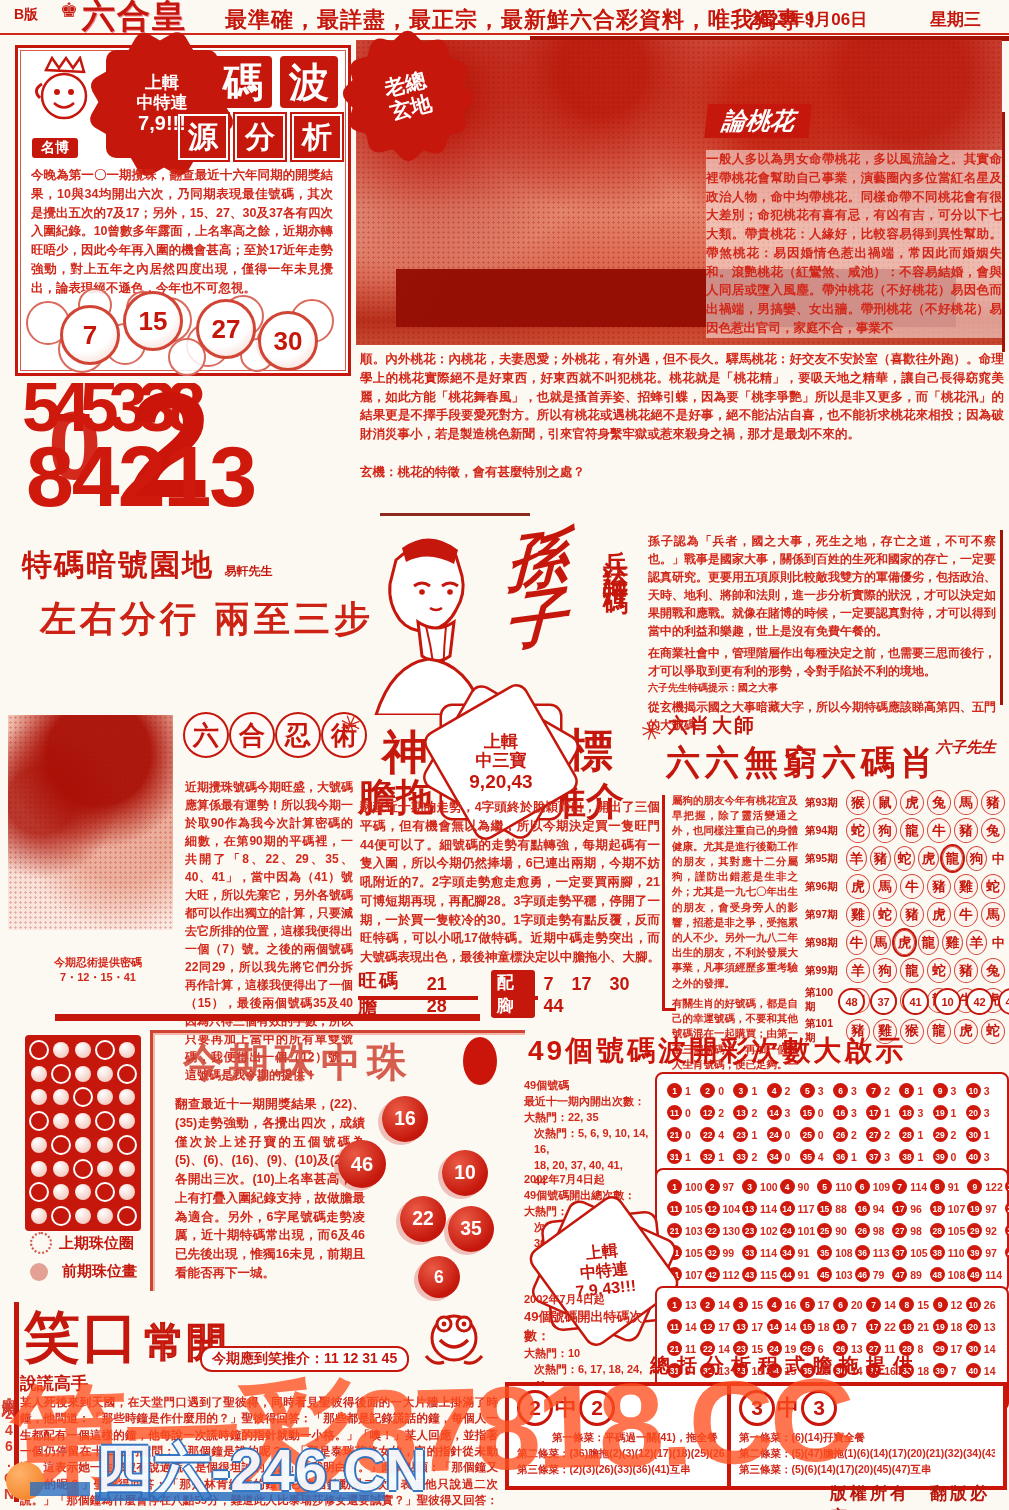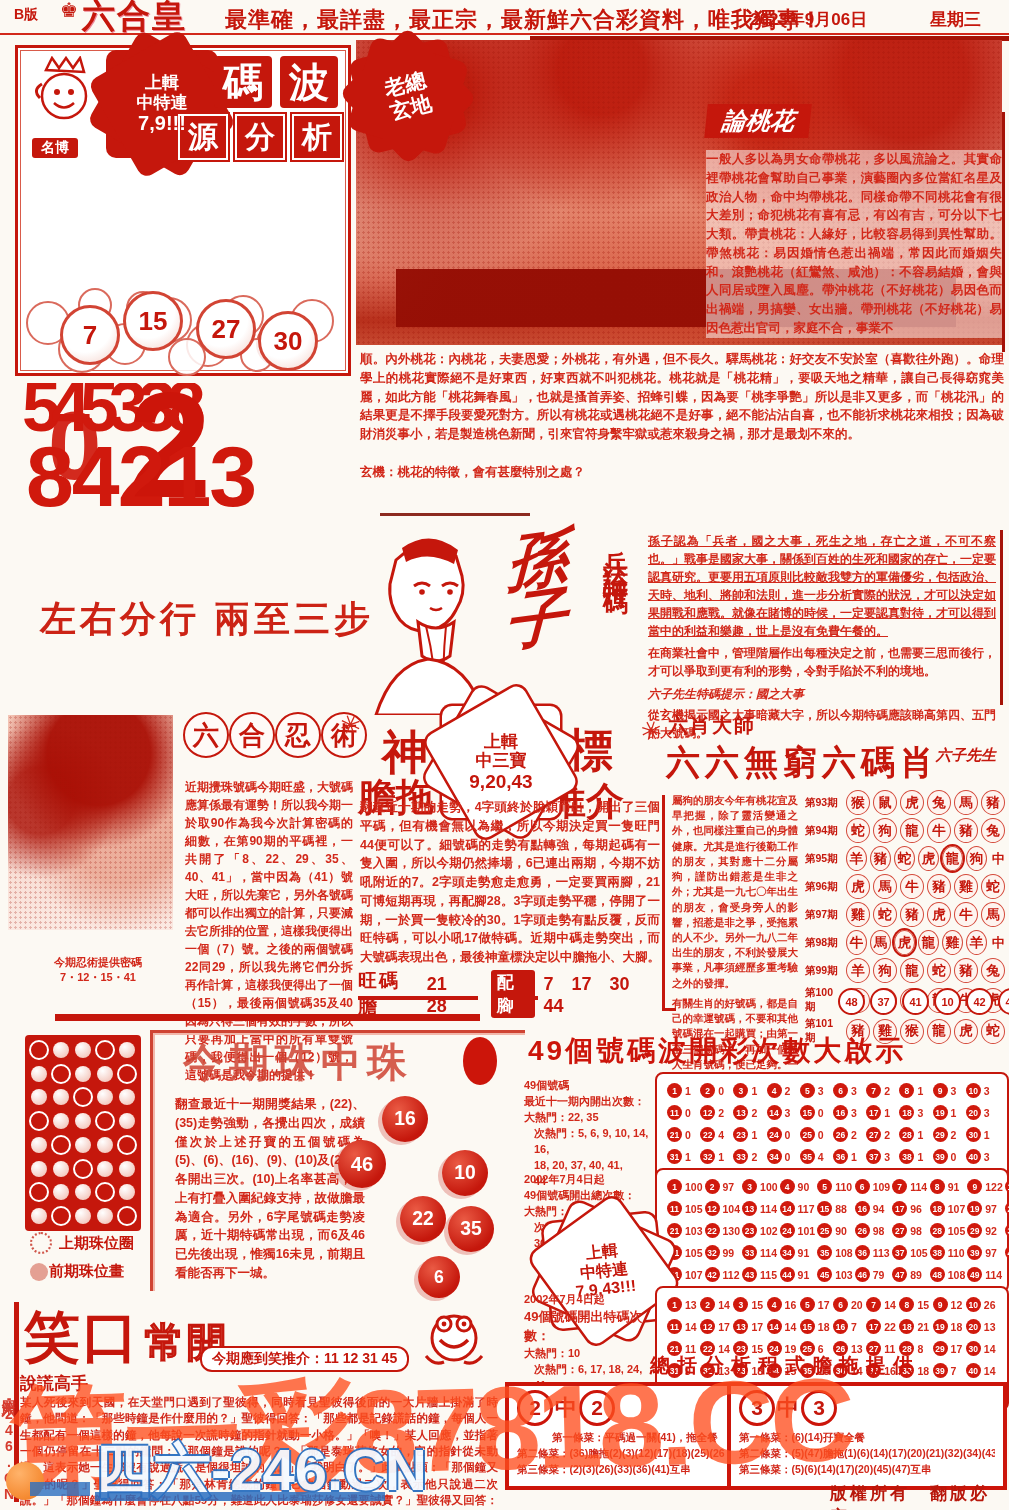--- a/index.html
+++ b/index.html
@@ -97,20 +97,21 @@
 
     <div class="abs" style="left:196px;top:8px;display:flex;gap:8px;">
       <span class="redbox b" style="width:58px;height:52px;font-size:40px;display:flex;align-items:center;justify-content:center;border-radius:4px;">碼</span>
       <span class="redbox b" style="width:58px;height:52px;font-size:40px;display:flex;align-items:center;justify-content:center;border-radius:4px;">波</span>
     </div>
     <div class="abs" style="left:160px;top:66px;display:flex;gap:7px;">
       <span class="redbox b" style="width:46px;height:42px;font-size:30px;display:flex;align-items:center;justify-content:center;border:2px solid #fff;outline:2px solid #c5170c;">源</span>
       <span class="redbox b" style="width:46px;height:42px;font-size:30px;display:flex;align-items:center;justify-content:center;border:2px solid #fff;outline:2px solid #c5170c;">分</span>
       <span class="redbox b" style="width:46px;height:42px;font-size:30px;display:flex;align-items:center;justify-content:center;border:2px solid #fff;outline:2px solid #c5170c;">析</span>
     </div>
+    <p class="bodytxt abs" style="left:13px;top:118px;width:302px;">今晚為第一〇一期攪珠，翻查最近十六年同期的開獎結果，10與34均開出六次，乃同期表現最佳號碼，其次是攪出五次的7及17；另外，15、27、30及37各有四次入圍紀錄。10曾數多年露面，上名率高之餘，近期亦轉旺唔少，因此今年再入圍的機會甚高；至於17近年走勢強勁，對上五年之內居然四度出現，僅得一年未見攪出，論表現絕不遜色，今年也不可忽視。</p>
 
     <div class="abs" style="left:0;top:235px;width:330px;height:88px;" id="mabo-balls">
         <div class="oball" style="left: 8px; top: 18px; width: 40px; height: 40px;"></div>
         <div class="oball" style="left: 40px; top: 42px; width: 44px; height: 44px;"></div>
         <div class="oball" style="left: 86px; top: 40px; width: 38px; height: 38px;"></div>
         <div class="oball" style="left: 128px; top: 14px; width: 42px; height: 42px;"></div>
         <div class="oball" style="left: 168px; top: 40px; width: 40px; height: 40px;"></div>
         <div class="oball" style="left: 204px; top: 12px; width: 38px; height: 38px;"></div>
         <div class="oball" style="left: 238px; top: 38px; width: 42px; height: 42px;"></div>
         <div class="oball" style="left: 272px; top: 16px; width: 40px; height: 40px;"></div>
@@ -125,20 +126,24 @@
       </div>
   </div>
 
   <div class="abs" style="left:20px;top:383px;width:322px;height:132px;overflow:hidden;">
     <span class="abs b" style="left:2px;top:-16px;font-size:70px;letter-spacing:-10px;color:#d0190d;">545338</span>
     <span class="abs b" style="left:28px;top:8px;font-size:96px;color:#d0190d;opacity:.92;">0</span>
     <span class="abs b" style="left:108px;top:-24px;font-size:150px;color:#cc150a;">2</span>
     <span class="abs b" style="left:6px;top:44px;font-size:86px;letter-spacing:-2px;color:#d0190d;">84213</span>
   </div>
 
+  <div class="abs" style="left:22px;top:545px;">
+    <span class="b" style="font-size:30px;letter-spacing:2px;color:#c5170c;">特碼暗號園地</span>
+    <span class="b" style="font-size:12px;margin-left:6px;">易軒先生</span>
+  </div>
   <div class="abs b" style="left:40px;top:595px;font-size:36px;letter-spacing:4px;color:#cc2315;">左右分行 兩至三步</div>
 
   <div class="abs halftone" style="left:356px;top:40px;width:646px;height:305px;">
     <div class="abs speckle" style="inset:0;opacity:.55;"></div>
     <div class="abs" style="left:40px;bottom:18px;width:560px;height:58px;background:
       radial-gradient(circle at 10% 50%, rgba(150,15,5,.95) 0 35%, transparent 60%),
       radial-gradient(circle at 30% 60%, rgba(150,15,5,.9) 0 30%, transparent 60%),
       radial-gradient(circle at 55% 50%, rgba(150,15,5,.92) 0 32%, transparent 62%),
       radial-gradient(circle at 80% 55%, rgba(150,15,5,.9) 0 30%, transparent 60%);"></div>
   </div>
@@ -169,23 +174,23 @@
     <circle cx="66" cy="62" r="2.8" fill="#c5170c"></circle>
       <circle cx="94" cy="62" r="2.8" fill="#c5170c"></circle>
     <path d="M74 78 q6 4 12 0" stroke="#c5170c" stroke-width="2.5" fill="none"></path>
     <path d="M62 92 q18 12 36 0 l-4 34 q-14 10 -28 0 z" fill="#fff" stroke="#c5170c" stroke-width="3"></path>
     <path d="M70 96 q10 40 10 80 M90 96 q-4 40 -2 80" stroke="#c5170c" stroke-width="2" fill="none"></path>
     <path d="M20 185 q16 -50 52 -56 q40 4 56 56 z" fill="#fff" stroke="#c5170c" stroke-width="3"></path>
   </svg>
   <div class="abs b" style="left:505px;top:528px;width:110px;height:150px;font-size:62px;font-style:italic;color:#c5170c;transform:rotate(-8deg) skewX(-10deg);line-height:.95;">孫子</div>
   <div class="abs vtitle b" style="left:600px;top:530px;font-size:25px;letter-spacing:10px;color:#c5170c;height:175px;">兵法論特碼</div>
   <div class="abs" style="left:648px;top:532px;width:348px;">
-    <p class="bodytxt" style="font-size:12px;text-decoration:underline;">孫子認為「兵者，國之大事，死生之地，存亡之道，不可不察也。」戰事是國家大事，關係到百姓的生死和國家的存亡，一定要認真研究。更要用五項原則比較敵我雙方的軍備優劣，包括政治、天時、地利、將帥和法則，進一步分析實際的狀況，才可以決定如果開戰和應戰。就像在賭博的時候，一定要認真對待，才可以得到當中的利益和樂趣，世上是沒有免費午餐的。</p>
+    <p class="bodytxt" style="font-size:12px;">孫子認為「兵者，國之大事，死生之地，存亡之道，不可不察也。」戰事是國家大事，關係到百姓的生死和國家的存亡，一定要認真研究。更要用五項原則比較敵我雙方的軍備優劣，包括政治、天時、地利、將帥和法則，進一步分析實際的狀況，才可以決定如果開戰和應戰。就像在賭博的時候，一定要認真對待，才可以得到當中的利益和樂趣，世上是沒有免費午餐的。</p>
     <p class="bodytxt" style="font-size:12px;margin-top:4px;">在商業社會中，管理階層作出每種決定之前，也需要三思而後行，才可以爭取到更有利的形勢，令對手陷於不利的境地。</p>
-    <p class="bodytxt" style="font-size:12px;margin-top:5px;font-style:italic;">六子先生特碼提示：國之大事</p>
+    <p class="bodytxt" style="font-size:10px;">六子先生特碼提示：國之大事</p>
     <p class="bodytxt" style="font-size:12px;margin-top:3px;">從玄機揭示國之大事暗藏大字，所以今期特碼應該睇高第四、五門的大號碼。</p>
     <p class="b" style="text-align:right;font-size:15px;font-style:italic;margin-top:4px;">六子先生</p>
   </div>
   <div class="abs" style="left:1000px;top:530px;width:3px;height:175px;background:#a51206;"></div>
 
   <div class="abs" style="left:8px;top:715px;width:165px;height:215px;background:
       radial-gradient(circle at 55% 18%, rgba(170,15,5,.95) 0 26%, transparent 48%),
       radial-gradient(circle at 20% 40%, rgba(170,15,5,.8) 0 18%, transparent 42%),
       radial-gradient(circle at 70% 55%, rgba(235,170,150,.9) 0 30%, transparent 60%),
       linear-gradient(#f3c4b4,#fbe9e2);">
@@ -388,21 +393,21 @@
       <div class="rball" style="left: 8px; top: 52px; width: 48px; height: 48px; font-size: 20.16px;">46</div>
       <div class="rball" style="left: 112px; top: 62px; width: 46px; height: 46px; font-size: 19.32px;">10</div>
       <div class="rball" style="left: 70px; top: 108px; width: 46px; height: 46px; font-size: 19.32px;">22</div>
       <div class="rball" style="left: 118px; top: 118px; width: 46px; height: 46px; font-size: 19.32px;">35</div>
       <div class="rball" style="left: 88px; top: 168px; width: 42px; height: 42px; font-size: 17.64px;">6</div>
     </div>
   <div class="abs" style="left:30px;top:1232px;display:flex;align-items:center;gap:7px;">
     <span style="width:18px;height:18px;border:2px dotted #d0564a;border-radius:50%;display:inline-block;"></span>
     <span class="b" style="font-size:15px;">上期珠位圈</span>
   </div>
-  <div class="abs" style="left:30px;top:1262px;display:flex;align-items:center;gap:1px;">
+  <div class="abs" style="left:30px;top:1262px;display:flex;align-items:center;gap:14px;">
     <span style="width:18px;height:18px;background:#e4a093;border-radius:50%;display:inline-block;"></span>
     <span class="b" style="font-size:15px;">前期珠位畫</span>
   </div>
 
   <div class="abs b" style="left:528px;top:1032px;width:480px;font-size:28px;letter-spacing:3px;color:#cc150a;">49個號碼波開彩次數大啟示</div>
 
   <div class="abs" style="left:524px;top:1078px;width:128px;" class2="qhead" id="qhead0">
       <div style="font-size: 11px; font-weight: bold; color: rgb(210, 40, 26); line-height: 1.45;">49個號碼</div>
       <div style="font-size: 11px; font-weight: bold; color: rgb(210, 40, 26); line-height: 1.45;">最近十一期內開出次數：</div>
       <div style="font-size: 11px; font-weight: bold; color: rgb(210, 40, 26); line-height: 1.45;">大熱門：22, 35</div>

